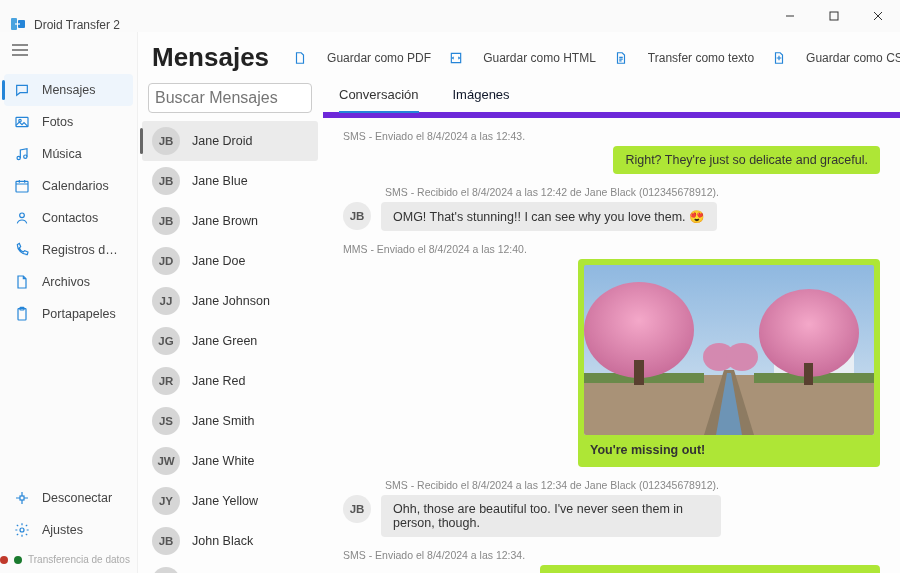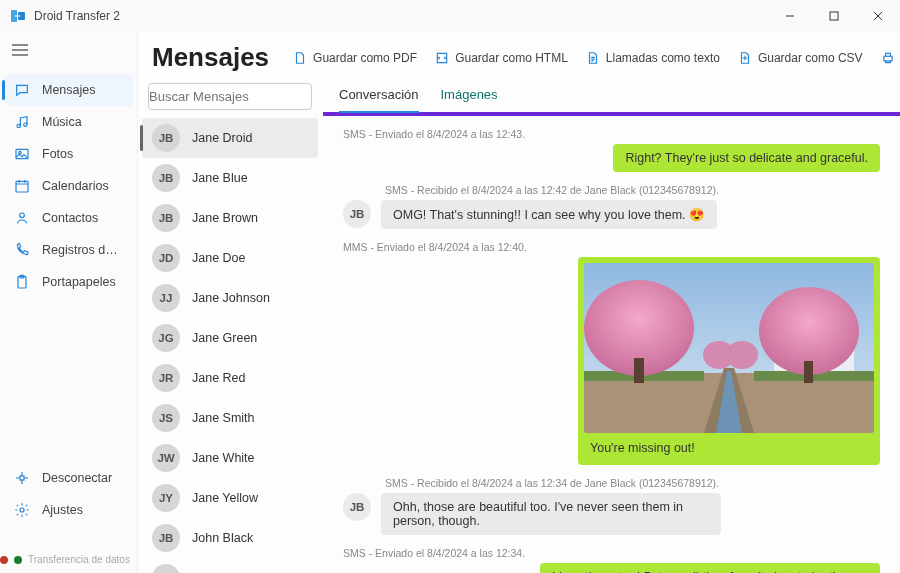--- a/index.html
+++ b/index.html
@@ -1,19 +1,19 @@
 <!DOCTYPE html>
 <html><head>
   <meta charset="utf-8">
   <style>
     * { box-sizing: border-box; margin: 0; padding: 0; font-family: "Segoe UI", Arial, sans-serif; }
     body { width: 900px; height: 573px; overflow: hidden; background: #fdfdfd; display: flex; flex-direction: column; }
 
     
-    .titlebar { height: 32px; display: flex; align-items: center; padding: 0 0 0 10px; background: #fafafa; }
+    .titlebar { height: 32px; display: flex; align-items: flex-end; padding: 0 0 0 10px; background: #fafafa; }
     .app-icon { width: 16px; height: 16px; margin-right: 8px; }
     .titlebar-title { font-size: 12px; color: #444; }
     .titlebar-spacer { flex: 1; }
     .win-btns { display: flex; }
     .win-btn { width: 44px; height: 32px; display: flex; align-items: center; justify-content: center; color: #555; }
     .win-btn svg { width: 10px; height: 10px; }
 
     
     .content { flex: 1; display: flex; min-height: 0; }
 
@@ -21,67 +21,67 @@
     .sidebar { width: 138px; background: #fbfbfb; display: flex; flex-direction: column; border-right: 1px solid #f0f0f0; }
     .hamburger { padding: 10px 12px; color: #666; }
     .nav-list { padding-top: 4px; }
     .nav-item { display: flex; align-items: center; gap: 12px; padding: 8px 14px; font-size: 12.5px; color: #444; cursor: pointer; position: relative; }
     .nav-item.active { background: #eef5fc; border-radius: 4px; margin: 0 4px; padding: 8px 10px; }
     .nav-item.active::before { content: ""; position: absolute; left: -2px; top: 6px; bottom: 6px; width: 3px; background: #2585d8; border-radius: 2px; }
     .nav-icon { width: 16px; height: 16px; flex-shrink: 0; color: #2585d8; }
     .nav-label { white-space: nowrap; overflow: hidden; text-overflow: ellipsis; }
     .sidebar-spacer { flex: 1; }
     .sidebar-bottom { }
-    .status-row { display: flex; align-items: center; gap: 6px; padding: 8px 0; font-size: 10px; color: #aaa; margin-top: 20px; }
+    .status-row { display: flex; align-items: center; gap: 6px; padding: 8px 0; font-size: 10px; color: #aaa; }
     .status-dot { width: 8px; height: 8px; border-radius: 50%; }
     .dot-red { background: #c0392b; }
     .dot-green { background: #1a7a2e; }
 
     
     .main { flex: 1; display: flex; flex-direction: column; min-width: 0; }
     .header { display: flex; align-items: center; padding: 10px 14px 6px 14px; gap: 18px; }
     .page-title { font-size: 26px; font-weight: 600; color: #222; margin-right: 6px; }
-    .tool { display: flex; align-items: center; gap: 6px; font-size: 12px; color: #444; cursor: pointer; white-space: nowrap; }
+    .tool { display: flex; align-items: center; gap: 20px; font-size: 12px; color: #444; cursor: pointer; white-space: nowrap; }
     .tool-icon { width: 14px; height: 14px; color: #2585d8; }
 
     .panes { flex: 1; display: flex; min-height: 0; }
 
     
     .contacts-pane { width: 185px; display: flex; flex-direction: column; border-right: 1px solid transparent; }
     .search-box { margin: 4px 10px 8px 10px; }
-    .search-input { width: 100%; padding: 5px 0; font-size: 13px; border: 1px solid #ccc; border-radius: 4px; background: #fff; }
+    .search-input { width: 100%; padding: 5px 6px; font-size: 16px; border: 1px solid #ccc; border-radius: 4px; background: #fff; }
     .contact-list { flex: 1; overflow-y: auto; }
     .contact { display: flex; align-items: center; gap: 12px; padding: 6px 10px 6px 14px; cursor: pointer; position: relative; }
     .contact.active { background: #ebebeb; border-radius: 3px; margin: 0 4px; padding: 6px 6px 6px 10px; }
     .contact.active::before { content: ""; position: absolute; left: -2px; top: 7px; bottom: 7px; width: 3px; background: #666; border-radius: 2px; }
     .avatar { width: 28px; height: 28px; border-radius: 50%; background: #d6d6d6; color: #555; font-size: 11.5px; font-weight: 600; display: flex; align-items: center; justify-content: center; flex-shrink: 0; }
     .contact-name { font-size: 12.5px; color: #333; }
     .contact-scroll::-webkit-scrollbar { width: 6px; }
     .contact-scroll::-webkit-scrollbar-thumb { background: #ccc; border-radius: 3px; }
 
     
     .convo-pane { flex: 1; display: flex; flex-direction: column; min-width: 0; }
-    .tabs { display: flex; gap: 22px; padding: 0 16px; border-bottom: 4px solid #6d28d9; }
-    .tab { padding: 8px 0 10px 0; font-size: 13px; color: #0f766e; cursor: pointer; position: relative; }
+    .tabs { display: flex; gap: 34px; padding: 0 16px; border-bottom: 6px solid #6d28d9; }
+    .tab { padding: 8px 0 10px 0; font-size: 13px; color: #0f172a; cursor: pointer; position: relative; }
     .tab.active { color: #333; }
     .tab.active::after { content: ""; position: absolute; left: 0; right: 0; bottom: -1px; height: 2.5px; background: #2585d8; }
 
     .messages { flex: 1; overflow-y: auto; padding: 12px 20px; }
     .msg-block { margin-bottom: 12px; }
     .msg-meta { font-size: 10.5px; color: #888; margin-bottom: 4px; }
     .msg-block.out .msg-meta { text-align: left; }
     .msg-block.in .msg-meta { text-align: left; padding-left: 42px; }
     .bubble-row { display: flex; align-items: flex-start; gap: 10px; }
     .msg-block.out .bubble-row { justify-content: flex-end; align-items: center; }
     .bubble { padding: 7px 12px; border-radius: 4px; font-size: 12.5px; color: #333; max-width: 340px; }
     .bubble.out { background: #aee636; }
     .bubble.in { background: #eaeaea; }
     .bubble.mms-out { background: #aee636; padding: 6px; max-width: 310px; }
     .mms-img { width: 290px; height: 170px; display: block; border-radius: 2px; }
-    .mms-caption { padding: 8px 6px 4px 6px; font-size: 12.5px; }
+    .mms-caption { padding: 8px 6px 4px 6px; font-size: 12.5px; font-weight: bold; }
     .msg-avatar { width: 28px; height: 28px; border-radius: 50%; background: #eaeaea; color: #555; font-size: 11.5px; font-weight: 600; display: flex; align-items: center; justify-content: center; flex-shrink: 0; }
   </style>
 </head>
 <body>
 
 <div class="titlebar">
   <svg class="app-icon" viewBox="0 0 16 16">
     <rect x="1" y="2" width="6" height="12" rx="1" fill="#4aa3df"></rect>
     <rect x="8" y="4" width="7" height="8" rx="1" fill="#2585d8"></rect>
     <path d="M5 8 h5" stroke="#fff" stroke-width="1.2"></path>
@@ -117,53 +117,60 @@
     </div>
     <div class="nav-list">
       <div class="nav-item active">
         <svg class="nav-icon" viewBox="0 0 24 24" fill="none" stroke="currentColor" stroke-width="1.8">
             <path d="M4 5h16v11H9l-5 4V5z"></path>
           </svg>
         <span class="nav-label">Mensajes</span>
       </div>
       <div class="nav-item">
         <svg class="nav-icon" viewBox="0 0 24 24" fill="none" stroke="currentColor" stroke-width="1.8">
+            <rect x="3" y="5" width="18" height="14" rx="1"></rect>
+            <circle cx="9" cy="10" r="1.8"></circle>
+            <path d="M3 17l5-5 4 4 3-3 6 6"></path>
+          </svg>
+        <span class="nav-label">Fotos</span>
+      </div>
+      <div class="nav-item">
+        <svg class="nav-icon" viewBox="0 0 24 24" fill="none" stroke="currentColor" stroke-width="1.8">
             <circle cx="7" cy="18" r="2.5"></circle>
             <circle cx="17" cy="16" r="2.5"></circle>
             <path d="M9.5 18V6l10-2v12"></path>
           </svg>
         <span class="nav-label">Música</span>
       </div>
       <div class="nav-item">
         <svg class="nav-icon" viewBox="0 0 24 24" fill="none" stroke="currentColor" stroke-width="1.8">
-            <rect x="3" y="5" width="18" height="14" rx="1"></rect>
-            <circle cx="9" cy="10" r="1.8"></circle>
-            <path d="M3 17l5-5 4 4 3-3 6 6"></path>
-          </svg>
-        <span class="nav-label">Fotos</span>
-      </div>
-      <div class="nav-item">
-        <svg class="nav-icon" viewBox="0 0 24 24" fill="none" stroke="currentColor" stroke-width="1.8">
             <rect x="3" y="5" width="18" height="16" rx="1"></rect>
             <path d="M3 9h18M8 3v4M16 3v4"></path>
           </svg>
         <span class="nav-label">Calendarios</span>
       </div>
       <div class="nav-item">
         <svg class="nav-icon" viewBox="0 0 24 24" fill="none" stroke="currentColor" stroke-width="1.8">
             <circle cx="12" cy="8" r="3.5"></circle>
             <path d="M5 20c1-4 5-5 7-5s6 1 7 5"></path>
           </svg>
         <span class="nav-label">Contactos</span>
       </div>
       <div class="nav-item">
         <svg class="nav-icon" viewBox="0 0 24 24" fill="none" stroke="currentColor" stroke-width="1.8">
             <path d="M5 4c0 8 7 15 15 15l1-4-5-2-2 2c-3-1-5-3-6-6l2-2-2-5-3 2z"></path>
           </svg>
         <span class="nav-label">Registros de Llamadas</span>
+      </div>
+      <div class="nav-item">
+        <svg class="nav-icon" viewBox="0 0 24 24" fill="none" stroke="currentColor" stroke-width="1.8">
+            <path d="M6 3h8l4 4v14H6z"></path>
+            <path d="M14 3v4h4"></path>
+          </svg>
+        <span class="nav-label">Archivos</span>
       </div>
       <div class="nav-item">
         <svg class="nav-icon" viewBox="0 0 24 24" fill="none" stroke="currentColor" stroke-width="1.8">
             <rect x="6" y="4" width="12" height="17" rx="1"></rect>
             <rect x="9" y="2" width="6" height="4" rx="1"></rect>
           </svg>
         <span class="nav-label">Portapapeles</span>
       </div>
     </div>
     <div class="sidebar-spacer"></div>
@@ -204,21 +211,21 @@
             <path d="M4 4h16v16H4z"></path>
             <path d="M8 10l-2 2 2 2M16 10l2 2-2 2"></path>
           </svg>
         <span>Guardar como HTML</span>
       </div>
       <div class="tool">
         <svg class="tool-icon" viewBox="0 0 24 24" fill="none" stroke="currentColor" stroke-width="2">
             <path d="M6 3h8l4 4v14H6z"></path>
             <path d="M9 11h6M9 14h6M9 17h4"></path>
           </svg>
-        <span>Llamadas como texto</span>
+        <span>Transfer como texto</span>
       </div>
       <div class="tool">
         <svg class="tool-icon" viewBox="0 0 24 24" fill="none" stroke="currentColor" stroke-width="2">
             <path d="M6 3h8l4 4v14H6z"></path>
             <path d="M12 8v8M8 12h8"></path>
           </svg>
         <span>Guardar como CSV</span>
       </div>
       <div class="tool">
         <svg class="tool-icon" viewBox="0 0 24 24" fill="none" stroke="currentColor" stroke-width="2">

